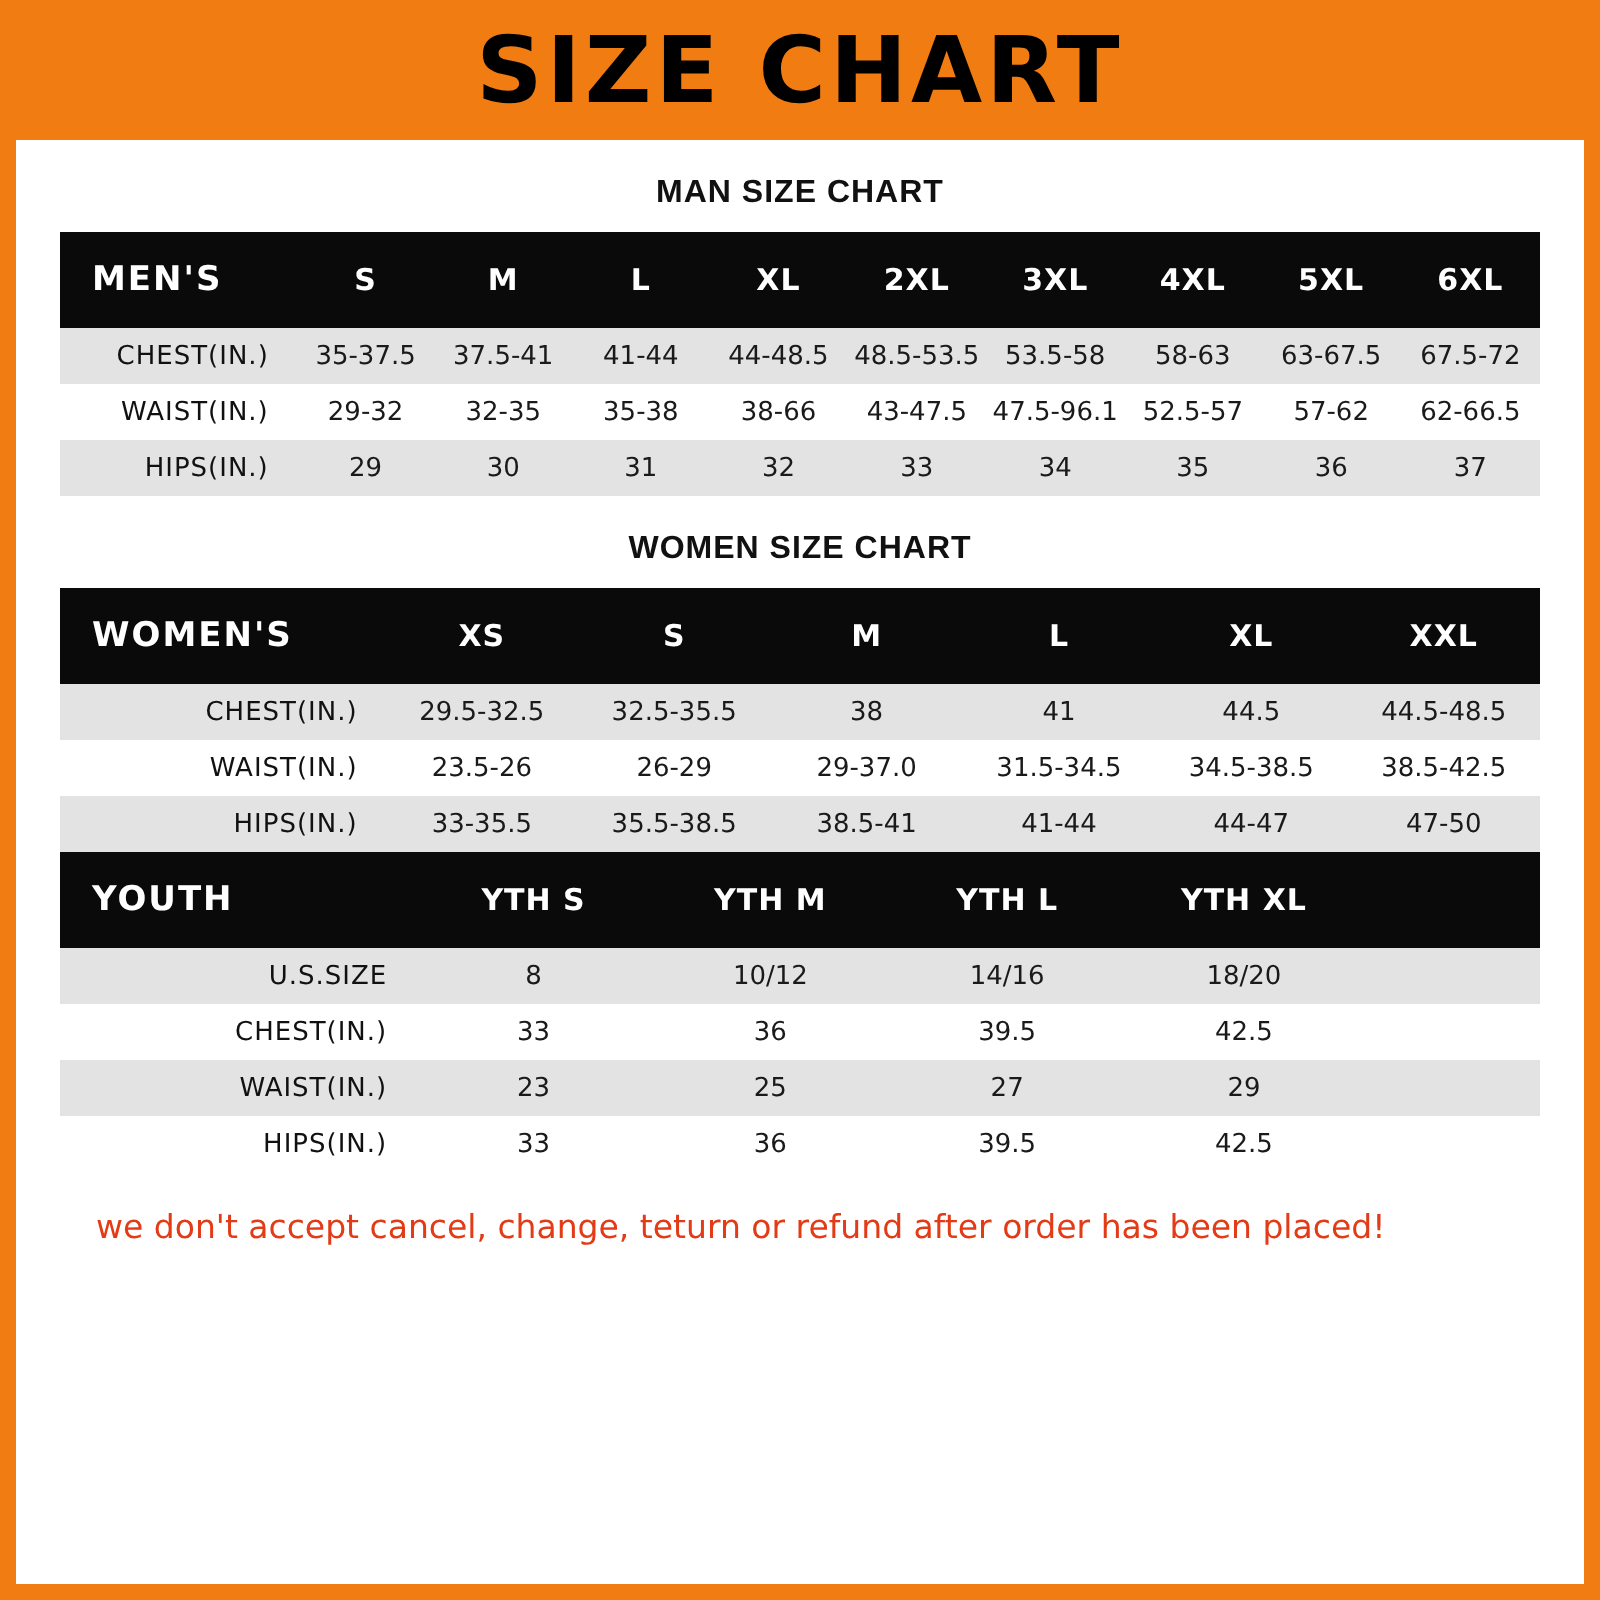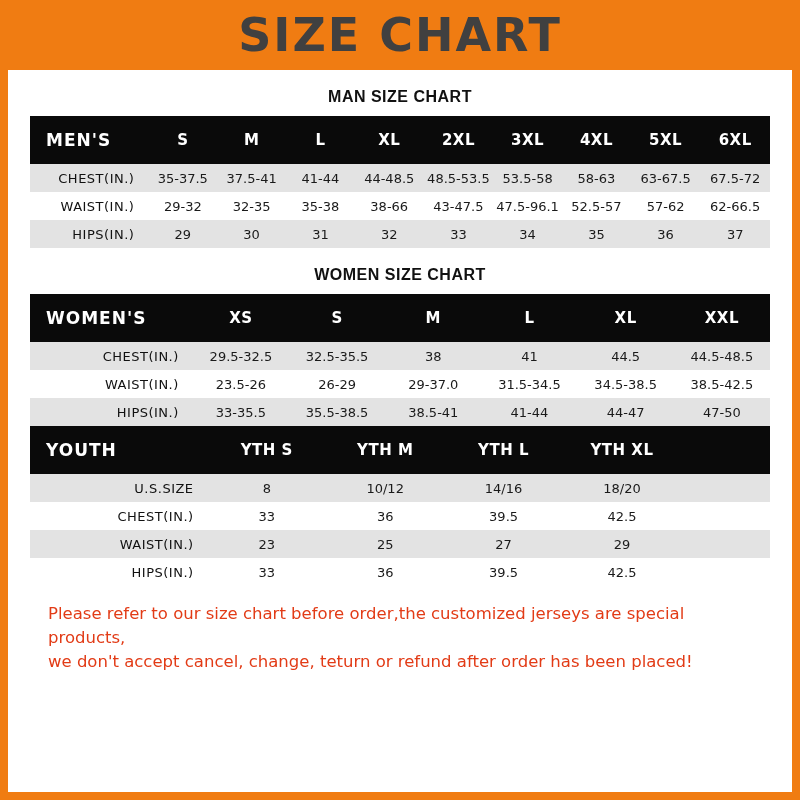--- a/index.html
+++ b/index.html
@@ -24,21 +24,21 @@
     display: flex;
     align-items: center;
     justify-content: center;
     margin: -0px -0px 0 -0px;
   }
   .banner-title {
     font-family: "DejaVu Sans", sans-serif;
     font-weight: bold;
     font-size: 46px;
     letter-spacing: 2px;
-    color: #404040;
+    color: #000000;
     line-height: 1;
   }
   .content {
     padding: 0 22px;
   }
   .section-title {
     text-align: center;
     font-weight: bold;
     font-size: 16px;
     color: #111111;
@@ -276,18 +276,17 @@
           <td>33</td>
           <td>36</td>
           <td>39.5</td>
           <td>42.5</td>
           <td></td>
         </tr>
       </tbody>
     </table>
 
     <div class="footer-note">
-      <div>Please refer to our size chart before order,the customized jerseys are special products,</div>
       <div>we don't accept cancel, change, teturn or refund after order has been placed!</div>
     </div>
 
   </div>
 </div>
 
 </body></html>

